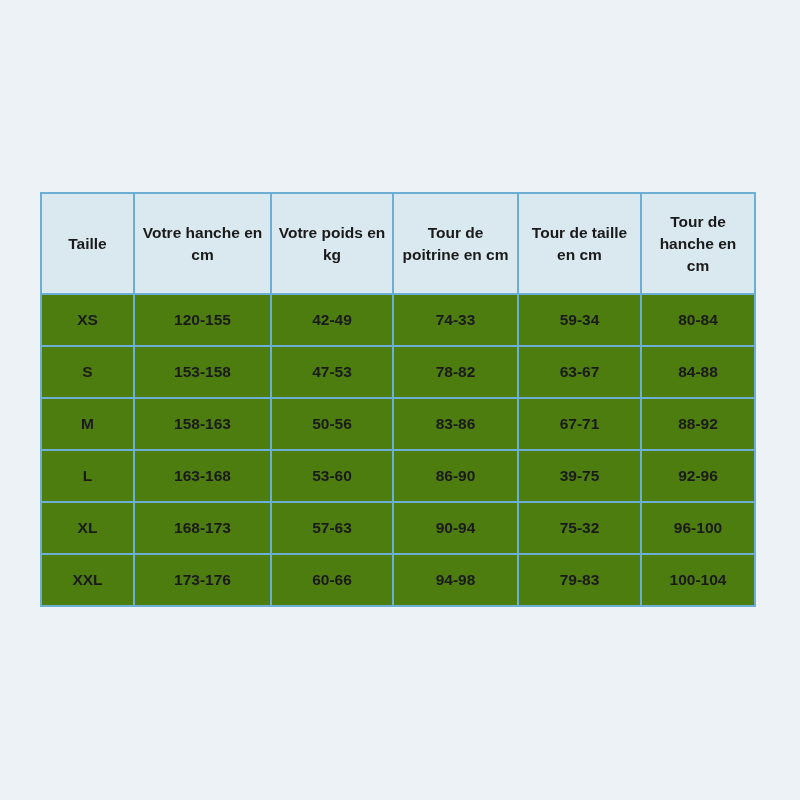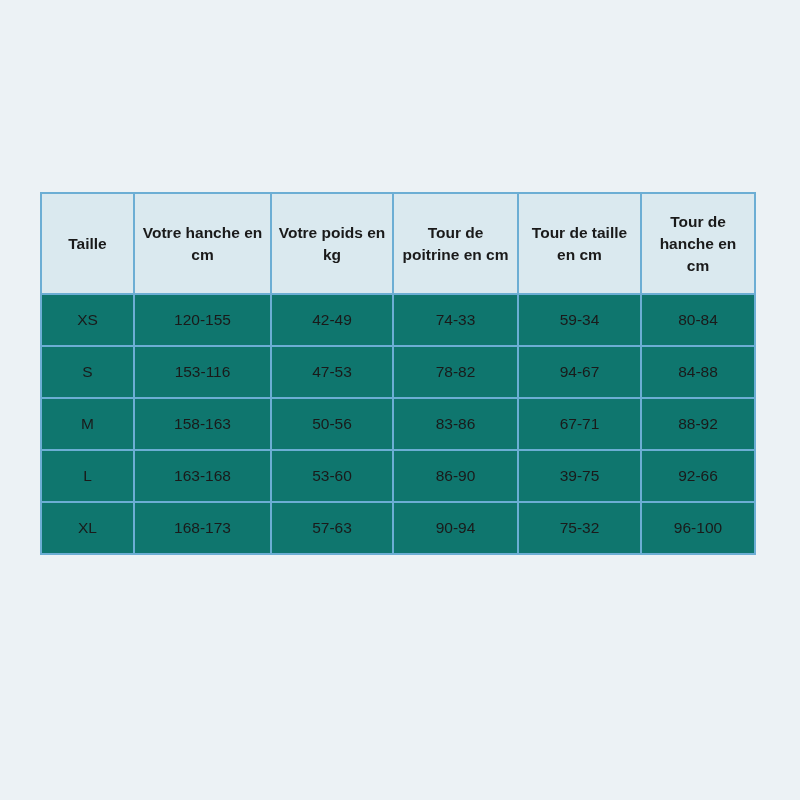--- a/index.html
+++ b/index.html
@@ -56,22 +56,22 @@
 
   table.size-chart thead th {
     background: #dae9ef;
     font-weight: bold;
     font-size: 15.5px;
     line-height: 1.42;
     height: 101px;
   }
 
   table.size-chart tbody td {
-    background: #0f766e;
-    font-weight: normal;
+    background: #4d7c0f;
+    font-weight: bold;
     font-size: 15.5px;
     line-height: 1.3;
     height: 52px;
   }
 </style>
 </head>
 <body>
 
 <div class="page">
   <div class="table-wrap">
@@ -98,46 +98,54 @@
         <tr>
           <td>XS</td>
           <td>120-155</td>
           <td>42-49</td>
           <td>74-33</td>
           <td>59-34</td>
           <td>80-84</td>
         </tr>
         <tr>
           <td>S</td>
-          <td>153-116</td>
+          <td>153-158</td>
           <td>47-53</td>
           <td>78-82</td>
-          <td>94-67</td>
+          <td>63-67</td>
           <td>84-88</td>
         </tr>
         <tr>
           <td>M</td>
           <td>158-163</td>
           <td>50-56</td>
           <td>83-86</td>
           <td>67-71</td>
           <td>88-92</td>
         </tr>
         <tr>
           <td>L</td>
           <td>163-168</td>
           <td>53-60</td>
           <td>86-90</td>
           <td>39-75</td>
-          <td>92-66</td>
+          <td>92-96</td>
         </tr>
         <tr>
           <td>XL</td>
           <td>168-173</td>
           <td>57-63</td>
           <td>90-94</td>
           <td>75-32</td>
           <td>96-100</td>
         </tr>
+        <tr>
+          <td>XXL</td>
+          <td>173-176</td>
+          <td>60-66</td>
+          <td>94-98</td>
+          <td>79-83</td>
+          <td>100-104</td>
+        </tr>
       </tbody>
     </table>
   </div>
 </div>
 
 </body></html>

